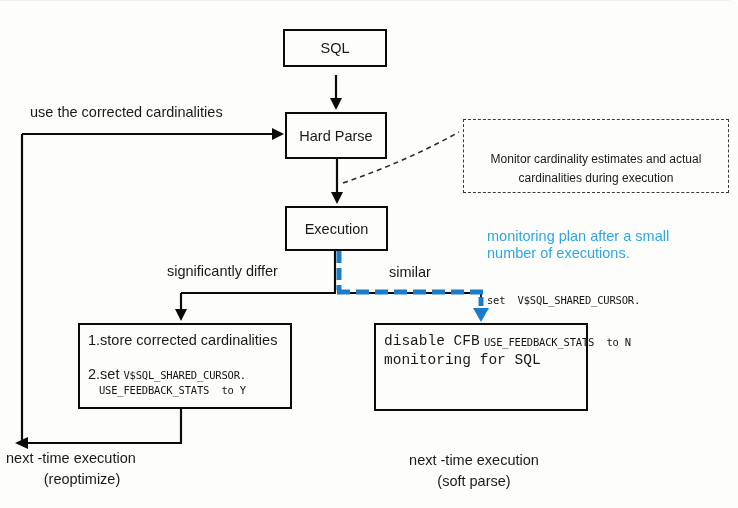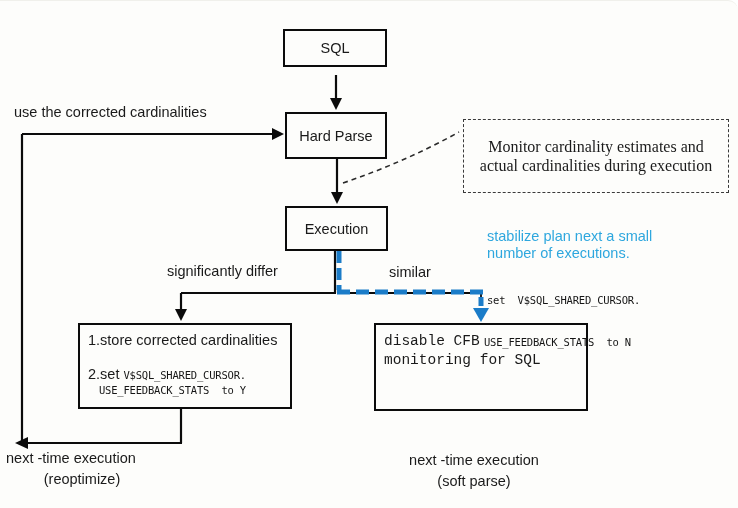--- a/index.html
+++ b/index.html
@@ -13,22 +13,22 @@
   .layer{position:absolute;left:0;top:0;width:738px;height:508px;}
   .node{
     position:absolute;box-sizing:border-box;border:2.5px solid #0b0b0b;
     background:var(--bg,#fdfdfb);
     display:flex;align-items:center;justify-content:center;
     font-size:14.5px;
   }
   .node-dashed{
     position:absolute;box-sizing:border-box;border:1.6px dashed #3a3a3a;
     background:var(--bg,#fdfdfb);
-    display:flex;align-items:center;justify-content:center;
-    text-align:center;font-size:16px;line-height:19px;padding:4px 12px;font-family:Liberation Serif, serif;
+    display:flex;align-items:flex-end;justify-content:center;
+    text-align:center;font-size:12px;line-height:19px;padding:4px 12px;
   }
   .node-multiline{
     position:absolute;box-sizing:border-box;border:2.5px solid #0b0b0b;
     background:var(--bg,#fdfdfb);
     font-size:14.5px;line-height:17px;padding:7px 8px 10px 8px;
   }
   .lbl{position:absolute;font-size:14.5px;white-space:nowrap;}
   .lbl-blue{color:var(--text-blue,#2ea7de);line-height:16.5px;}
   .code{
     font-family:"DejaVu Sans Mono",monospace;font-size:10.5px;
@@ -107,28 +107,28 @@
       <span>2.set</span>
       <span class="code">V$SQL_SHARED_CURSOR.</span>
     </div>
     <div class="code indent">USE_FEEDBACK_STATS  to Y</div>
   </div>
 
   <div class="node-multiline" style="left:374px;top:322px;width:214px;height:88px;line-height:19px;">
     <span style="display:block;width:170px;font-family:Liberation Mono, monospace;">disable CFB monitoring for SQL</span>
   </div>
 
-  <div class="lbl" style="left:14px;top:103px;">use the corrected cardinalities</div>
+  <div class="lbl" style="left:30px;top:103px;">use the corrected cardinalities</div>
 
   <div class="lbl" style="left:167px;top:262px;">significantly differ</div>
 
   <div class="lbl" style="left:389px;top:263px;">similar</div>
 
   <div class="lbl lbl-blue" style="left:487px;top:227px;">
-    <span class="center-line" style="text-align:left;">stabilize plan next a small</span>
+    <span class="center-line" style="text-align:left;">monitoring plan after a small</span>
     <span class="center-line" style="text-align:left;">number of executions.</span>
   </div>
 
   <div class="code-block code" style="left:487px;top:264px;">
     <span style="display:block;">set  V$SQL_SHARED_CURSOR.</span>
     <span style="display:block;margin-left:-3px;">USE_FEEDBACK_STATS  to N</span>
   </div>
 
   <div class="lbl" style="left:6px;top:449px;width:152px;">
     <span class="center-line" style="text-align:left;">next -time execution</span>

